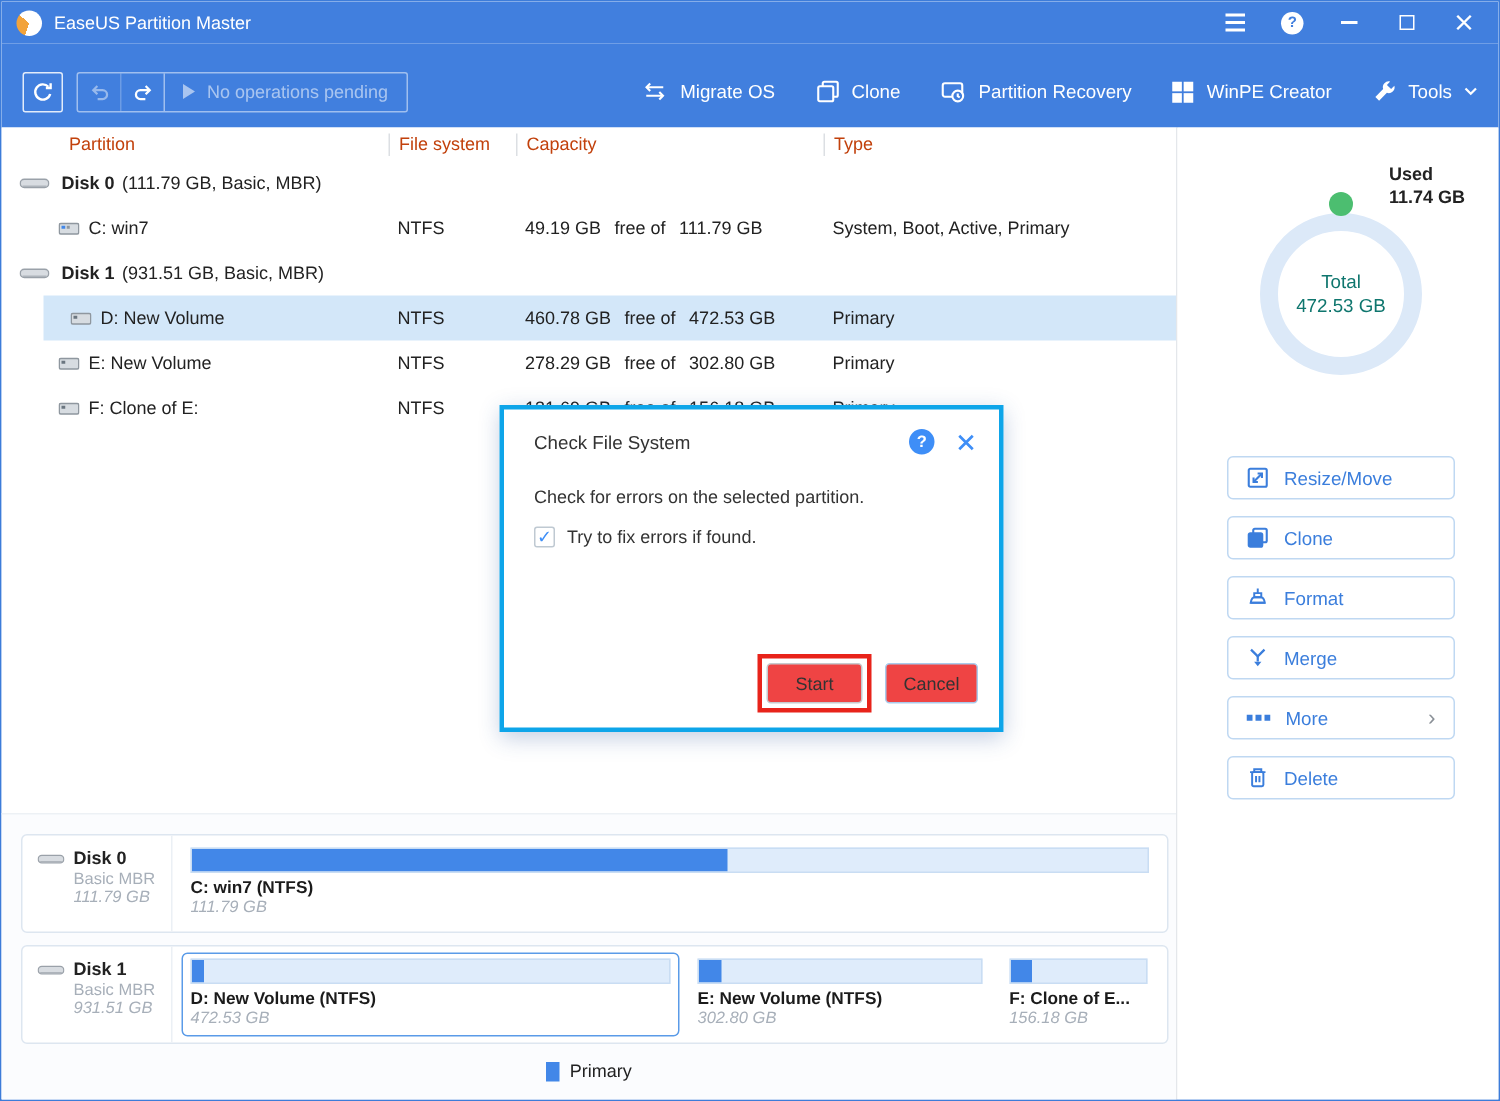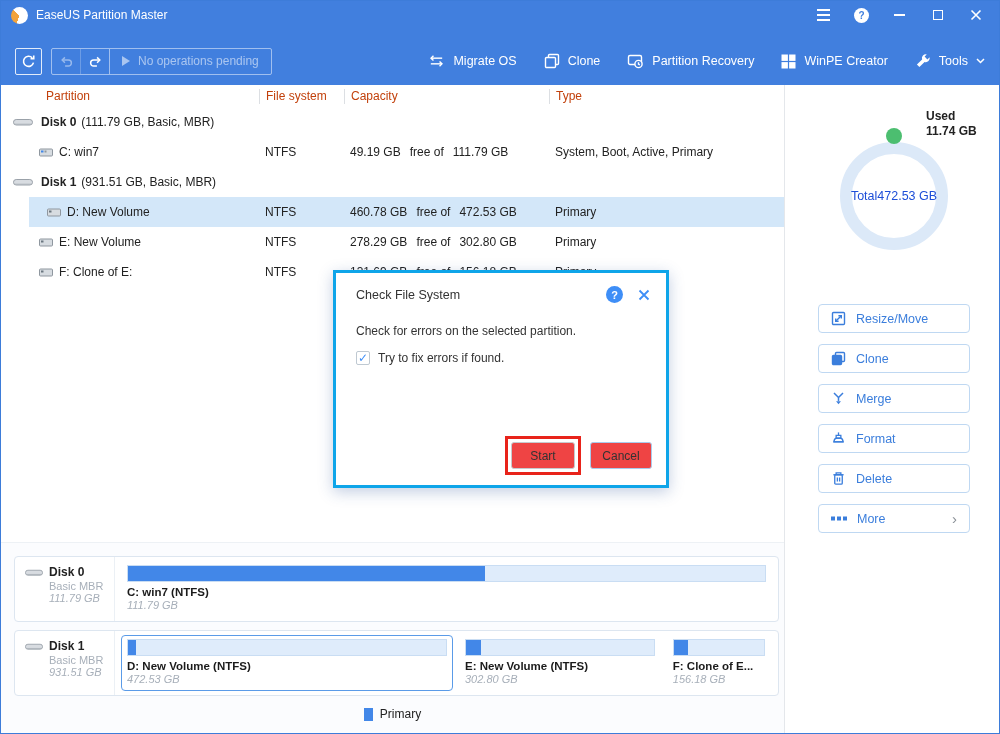--- a/index.html
+++ b/index.html
@@ -62,21 +62,21 @@
   .pfill { height:100%; background:#4287E8; }
   .plabel { font-size:11.5px; font-weight:600; color:#1b1b1b; margin-top:4px; white-space:nowrap; overflow:hidden; }
   .psize { font-size:11px; color:#A7AFB9; font-style:italic; margin-top:1px; }
   .legend { position:absolute; left:0; bottom:12px; width:100%; display:flex; justify-content:center; align-items:center; gap:7px; font-size:12px; color:#222; }
   .lsq { width:9px; height:13px; background:#4287E8; }
 
   
   .sidebar { position:absolute; top:84px; left:784px; right:0; bottom:0; background:#fff; }
   .used-block { position:absolute; left:141px; top:24px; font-size:12px; font-weight:bold; color:#222; line-height:15px; }
   .donut { position:absolute; left:55px; top:57px; width:108px; height:108px; border:12px solid #DCE9F8; border-radius:50%; }
-  .donut-center { position:absolute; left:55px; top:57px; width:108px; height:108px; display:flex; flex-direction:row; align-items:center; justify-content:center; color:#1d4ed8; font-size:12.5px; line-height:16px; }
+  .donut-center { position:absolute; left:55px; top:57px; width:108px; height:108px; display:flex; flex-direction:column; align-items:center; justify-content:center; color:#0f766e; font-size:12.5px; line-height:16px; }
   .gdot { position:absolute; left:101px; top:43px; width:16px; height:16px; border-radius:50%; background:#4CBE70; }
   .actions { position:absolute; left:33px; top:219px; width:152px; }
   .abtn { height:29px; margin-bottom:11px; border:1px solid #BFD8F2; border-radius:4px; background:#fff; display:flex; align-items:center; padding:0 12px; gap:10px; color:#3B7EDC; font-size:12.5px; cursor:pointer; }
   .chev { margin-left:auto; color:#8a9097; font-size:15px; line-height:1; }
 
   
   .dialog { position:absolute; left:332px; top:269px; width:336px; height:218px; background:#fff; border:3px solid #0ea5e9; box-shadow:0 4px 14px rgba(40,80,150,.28); z-index:20; }
   .dlg-head { display:flex; align-items:center; padding:13px 16px 0 20px; }
   .dlg-title { font-size:12.5px; color:#333; }
   .dlg-help { margin-left:auto; width:17px; height:17px; border-radius:50%; background:#3E8EF7; color:#fff; font-size:11px; font-weight:bold; display:flex; align-items:center; justify-content:center; cursor:pointer; }
@@ -375,53 +375,53 @@
         <span>Resize/Move</span>
       </div>
       <div class="abtn">
         <svg width="15" height="15" viewBox="0 0 15 15" fill="none" stroke="#3B7EDC" stroke-width="1.4">
             <rect x="4.5" y="1.5" width="9" height="9" rx="1"></rect>
             <rect x="1.5" y="4.5" width="9" height="9" rx="1" fill="#3B7EDC"></rect>
           </svg>
         <span>Clone</span>
       </div>
       <div class="abtn">
-        <svg width="15" height="15" viewBox="0 0 16 16" fill="none" stroke="#3B7EDC" stroke-width="1.6">
-            <path d="M3.2 2.2 8 7l4.8-4.8"></path>
-            <path d="M8 7v3.6"></path>
-            <path d="M5.4 10.8h5.2L8 14z" fill="#3B7EDC" stroke="none"></path>
-          </svg>
-        <span>Merge</span>
-      </div>
-      <div class="abtn">
         <svg width="15" height="15" viewBox="0 0 16 16" fill="none" stroke="#3B7EDC" stroke-width="1.4">
             <path d="M8 1.5v3.2"></path>
             <path d="M5.5 4.7h5v3h-5z"></path>
             <path d="M3 11.5c.4-2.3 1.5-3.8 2.7-3.8h4.6c1.2 0 2.3 1.5 2.7 3.8z"></path>
             <path d="M2.8 11.5h10.4"></path>
           </svg>
         <span>Format</span>
       </div>
       <div class="abtn">
+        <svg width="15" height="15" viewBox="0 0 16 16" fill="none" stroke="#3B7EDC" stroke-width="1.6">
+            <path d="M3.2 2.2 8 7l4.8-4.8"></path>
+            <path d="M8 7v3.6"></path>
+            <path d="M5.4 10.8h5.2L8 14z" fill="#3B7EDC" stroke="none"></path>
+          </svg>
+        <span>Merge</span>
+      </div>
+      <div class="abtn">
+        <svg width="16" height="5" viewBox="0 0 16 5">
+            <rect x="0" y="0.5" width="4" height="4" fill="#3B7EDC"></rect>
+            <rect x="6" y="0.5" width="4" height="4" fill="#3B7EDC"></rect>
+            <rect x="12" y="0.5" width="4" height="4" fill="#3B7EDC"></rect>
+          </svg>
+        <span>More</span>
+        <span class="chev">›</span>
+      </div>
+      <div class="abtn">
         <svg width="15" height="15" viewBox="0 0 16 16" fill="none" stroke="#3B7EDC" stroke-width="1.4">
             <path d="M2.5 4h11"></path>
             <path d="M5.5 4V2h5v2"></path>
             <rect x="4" y="4" width="8" height="10" rx="1"></rect>
             <path d="M6.8 6.8v4.4M9.2 6.8v4.4"></path>
           </svg>
         <span>Delete</span>
-      </div>
-      <div class="abtn">
-        <svg width="16" height="5" viewBox="0 0 16 5">
-            <rect x="0" y="0.5" width="4" height="4" fill="#3B7EDC"></rect>
-            <rect x="6" y="0.5" width="4" height="4" fill="#3B7EDC"></rect>
-            <rect x="12" y="0.5" width="4" height="4" fill="#3B7EDC"></rect>
-          </svg>
-        <span>More</span>
-        <span class="chev">›</span>
       </div>
     </div>
   </div>
 
   <div class="dialog">
     <div class="dlg-head">
       <span class="dlg-title">Check File System</span>
       <span class="dlg-help">?</span>
       <span class="dlg-close">
         <svg width="12" height="12" viewBox="0 0 12 12">

